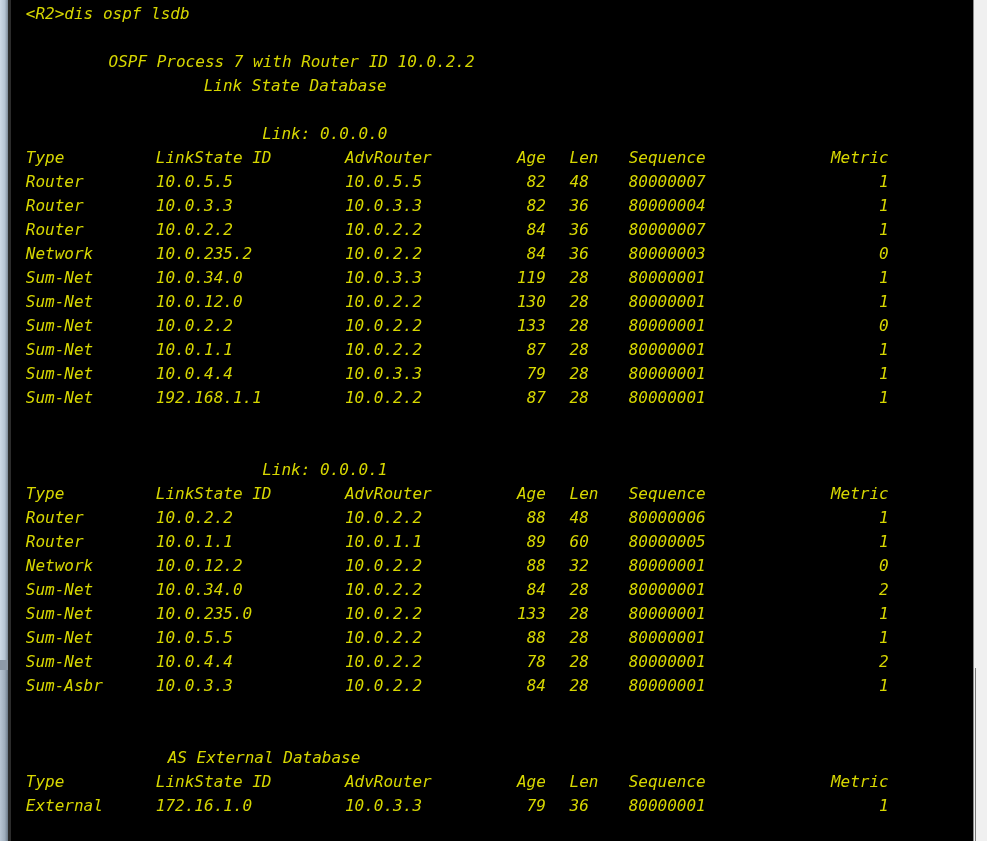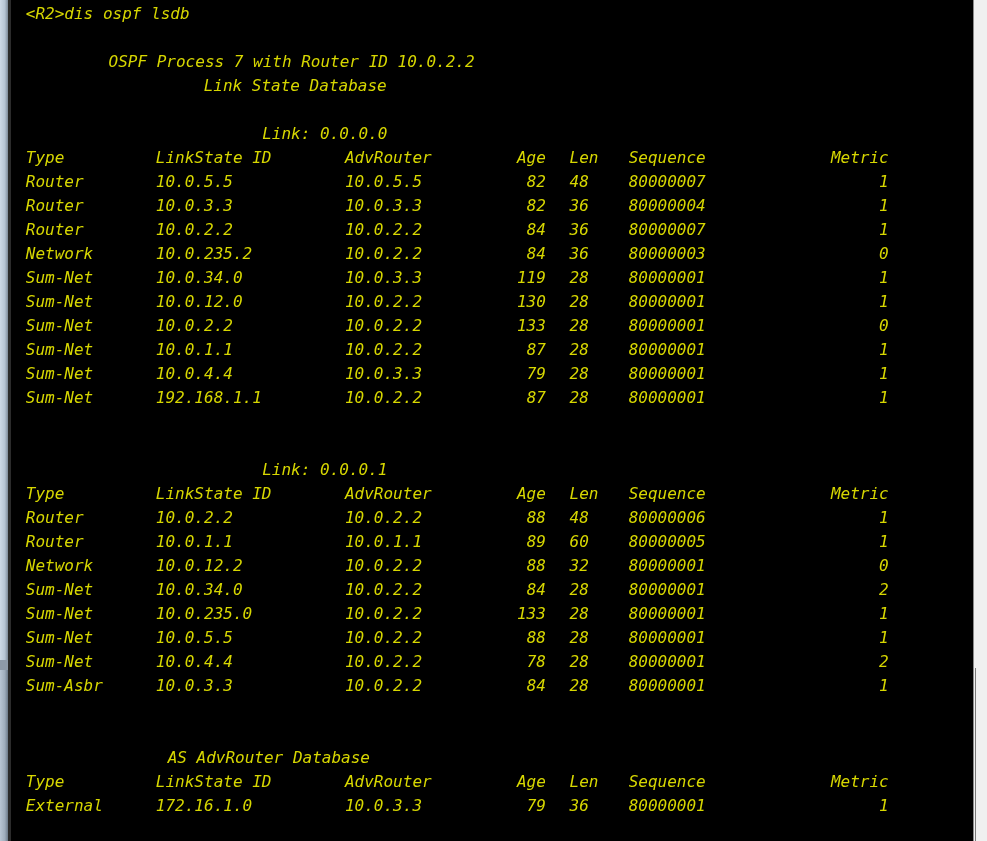--- a/index.html
+++ b/index.html
@@ -164,19 +164,19 @@
       <div class="term-line" style="top: 506px; position: absolute; left: 0px; right: 0px;"><span class="cell" style="left: 14.82px;">Router</span><span class="cell" style="left: 144.84px;">10.0.2.2</span><span class="cell" style="left: 333.96px;">10.0.2.2</span><span class="cell r" style="left: 0px; width: 534.9px;">88</span><span class="cell" style="left: 558.54px;">48</span><span class="cell" style="left: 617.64px;">80000006</span><span class="cell r" style="left: 0px; width: 877.68px;">1</span></div>
       <div class="term-line" style="top: 530px; position: absolute; left: 0px; right: 0px;"><span class="cell" style="left: 14.82px;">Router</span><span class="cell" style="left: 144.84px;">10.0.1.1</span><span class="cell" style="left: 333.96px;">10.0.1.1</span><span class="cell r" style="left: 0px; width: 534.9px;">89</span><span class="cell" style="left: 558.54px;">60</span><span class="cell" style="left: 617.64px;">80000005</span><span class="cell r" style="left: 0px; width: 877.68px;">1</span></div>
       <div class="term-line" style="top: 554px; position: absolute; left: 0px; right: 0px;"><span class="cell" style="left: 14.82px;">Network</span><span class="cell" style="left: 144.84px;">10.0.12.2</span><span class="cell" style="left: 333.96px;">10.0.2.2</span><span class="cell r" style="left: 0px; width: 534.9px;">88</span><span class="cell" style="left: 558.54px;">32</span><span class="cell" style="left: 617.64px;">80000001</span><span class="cell r" style="left: 0px; width: 877.68px;">0</span></div>
       <div class="term-line" style="top: 578px; position: absolute; left: 0px; right: 0px;"><span class="cell" style="left: 14.82px;">Sum-Net</span><span class="cell" style="left: 144.84px;">10.0.34.0</span><span class="cell" style="left: 333.96px;">10.0.2.2</span><span class="cell r" style="left: 0px; width: 534.9px;">84</span><span class="cell" style="left: 558.54px;">28</span><span class="cell" style="left: 617.64px;">80000001</span><span class="cell r" style="left: 0px; width: 877.68px;">2</span></div>
       <div class="term-line" style="top: 602px; position: absolute; left: 0px; right: 0px;"><span class="cell" style="left: 14.82px;">Sum-Net</span><span class="cell" style="left: 144.84px;">10.0.235.0</span><span class="cell" style="left: 333.96px;">10.0.2.2</span><span class="cell r" style="left: 0px; width: 534.9px;">133</span><span class="cell" style="left: 558.54px;">28</span><span class="cell" style="left: 617.64px;">80000001</span><span class="cell r" style="left: 0px; width: 877.68px;">1</span></div>
       <div class="term-line" style="top: 626px; position: absolute; left: 0px; right: 0px;"><span class="cell" style="left: 14.82px;">Sum-Net</span><span class="cell" style="left: 144.84px;">10.0.5.5</span><span class="cell" style="left: 333.96px;">10.0.2.2</span><span class="cell r" style="left: 0px; width: 534.9px;">88</span><span class="cell" style="left: 558.54px;">28</span><span class="cell" style="left: 617.64px;">80000001</span><span class="cell r" style="left: 0px; width: 877.68px;">1</span></div>
       <div class="term-line" style="top: 650px; position: absolute; left: 0px; right: 0px;"><span class="cell" style="left: 14.82px;">Sum-Net</span><span class="cell" style="left: 144.84px;">10.0.4.4</span><span class="cell" style="left: 333.96px;">10.0.2.2</span><span class="cell r" style="left: 0px; width: 534.9px;">78</span><span class="cell" style="left: 558.54px;">28</span><span class="cell" style="left: 617.64px;">80000001</span><span class="cell r" style="left: 0px; width: 877.68px;">2</span></div>
       <div class="term-line" style="top: 674px; position: absolute; left: 0px; right: 0px;"><span class="cell" style="left: 14.82px;">Sum-Asbr</span><span class="cell" style="left: 144.84px;">10.0.3.3</span><span class="cell" style="left: 333.96px;">10.0.2.2</span><span class="cell r" style="left: 0px; width: 534.9px;">84</span><span class="cell" style="left: 558.54px;">28</span><span class="cell" style="left: 617.64px;">80000001</span><span class="cell r" style="left: 0px; width: 877.68px;">1</span></div>
       <div class="term-line blank" style="top: 698px; position: absolute; left: 0px; right: 0px;"></div>
       <div class="term-line blank" style="top: 722px; position: absolute; left: 0px; right: 0px;"></div>
-      <div class="term-line" style="top: 746px; position: absolute; left: 0px; right: 0px;"><span class="cell" style="left: 156.66px;">AS AdvRouter Database</span></div>
+      <div class="term-line" style="top: 746px; position: absolute; left: 0px; right: 0px;"><span class="cell" style="left: 156.66px;">AS External Database</span></div>
       <div class="term-line" style="top: 770px; position: absolute; left: 0px; right: 0px;"><span class="cell" style="left: 14.82px;">Type</span><span class="cell" style="left: 144.84px;">LinkState ID</span><span class="cell" style="left: 333.96px;">AdvRouter</span><span class="cell r" style="left: 0px; width: 534.9px;">Age</span><span class="cell" style="left: 558.54px;">Len</span><span class="cell" style="left: 617.64px;">Sequence</span><span class="cell r" style="left: 0px; width: 877.68px;">Metric</span></div>
       <div class="term-line" style="top: 794px; position: absolute; left: 0px; right: 0px;"><span class="cell" style="left: 14.82px;">External</span><span class="cell" style="left: 144.84px;">172.16.1.0</span><span class="cell" style="left: 333.96px;">10.0.3.3</span><span class="cell r" style="left: 0px; width: 534.9px;">79</span><span class="cell" style="left: 558.54px;">36</span><span class="cell" style="left: 617.64px;">80000001</span><span class="cell r" style="left: 0px; width: 877.68px;">1</span></div>
       <div class="term-line blank" style="top: 818px; position: absolute; left: 0px; right: 0px;"></div>
     </div>
 
 </div>
 
 </body></html>

